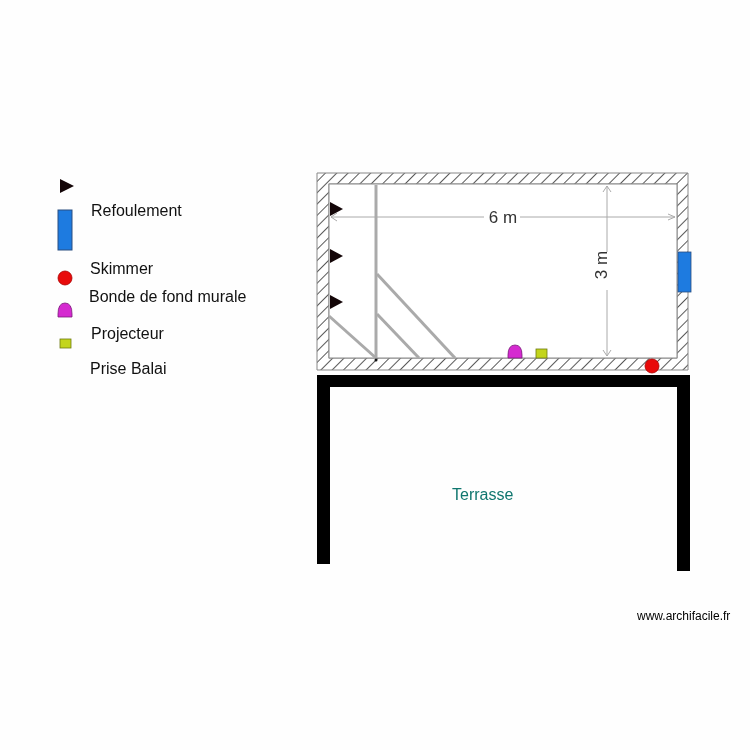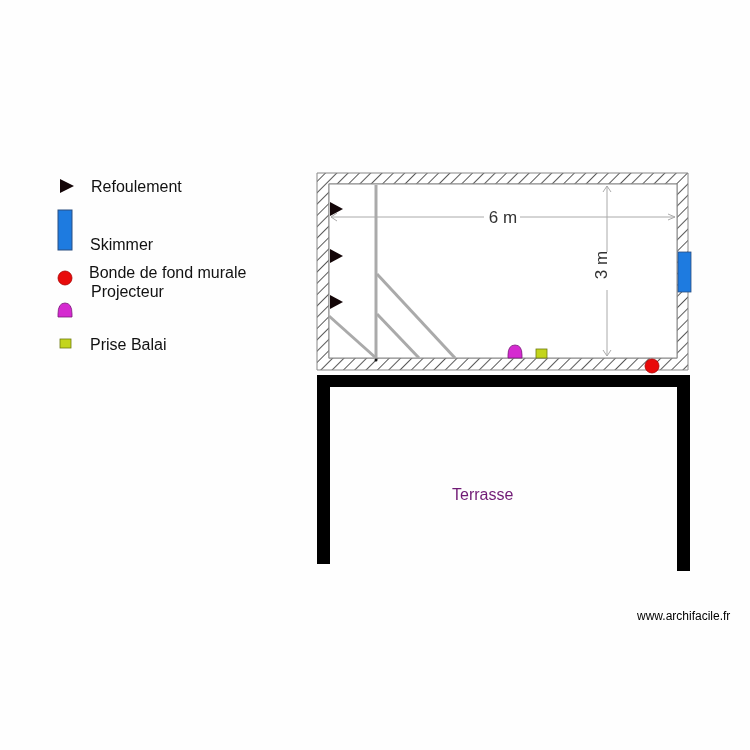--- a/index.html
+++ b/index.html
@@ -1,39 +1,39 @@
 <!DOCTYPE html>
 <html><head>
   <meta charset="utf-8">
   <style>
     html, body { margin: 0; padding: 0; background: #fefefe; }
     body { width: 750px; height: 750px; position: relative; overflow: hidden;
            font-family: "Liberation Sans", sans-serif; color: #111; }
     .abs { position: absolute; }
-    .legend-label { position: absolute; font-size: 16px; white-space: nowrap; color: #111; }
+    .legend-label { position: absolute; font-size: 16px; white-space: nowrap; color: #111; margin-top: 24px; }
     svg.plan { position: absolute; left: 0; top: 0; }
     .dim-label { font-size: 17px; fill: #333; font-family: "Liberation Sans", sans-serif; }
-    .terrace-label { position: absolute; font-size: 16px; color: #701a75; }
+    .terrace-label { position: absolute; font-size: 16px; color: #0f766e; }
     .watermark { position: absolute; font-size: 12px; color: #000000; }
   </style>
 </head>
 <body>
 
 <div>
   <svg class="abs" style="left:55px;top:175px" width="30" height="180">
     <polygon points="5,4 5,18 19,11" fill="#140608"></polygon>
     <rect x="3" y="35" width="14" height="40" fill="#1e7be0" stroke="#2a4e80" stroke-width="1"></rect>
     <circle cx="10" cy="103" r="7" fill="#e80a0a" stroke="#a00" stroke-width="0.8"></circle>
     <path d="M3,142 L3,139 Q3,128 10,128 Q17,128 17,139 L17,142 Z" fill="#d52ad0" stroke="#7a1a78" stroke-width="0.8"></path>
     <rect x="5" y="164" width="11" height="9" fill="#c3d51c" stroke="#6e7a10" stroke-width="0.8"></rect>
   </svg>
   <div class="legend-label" style="left:91px;top:178px">Refoulement</div>
   <div class="legend-label" style="left:90px;top:236px">Skimmer</div>
   <div class="legend-label" style="left:89px;top:264px">Bonde de fond murale</div>
-  <div class="legend-label" style="left:91px;top:283px">Projecteur</div>
+  <div class="legend-label" style="left:91px;top:301px">Projecteur</div>
   <div class="legend-label" style="left:90px;top:336px">Prise Balai</div>
 </div>
 
 <svg class="plan" width="750" height="750">
   <defs>
     <pattern id="hatch" patternUnits="userSpaceOnUse" width="8" height="8" patternTransform="rotate(45)">
       <rect width="8" height="8" fill="#ffffff"></rect>
       <line x1="0" y1="0" x2="0" y2="8" stroke="#111" stroke-width="1.4"></line>
     </pattern>
     <marker id="arr" markerWidth="8" markerHeight="8" refX="7" refY="4" orient="auto" markerUnits="userSpaceOnUse">

